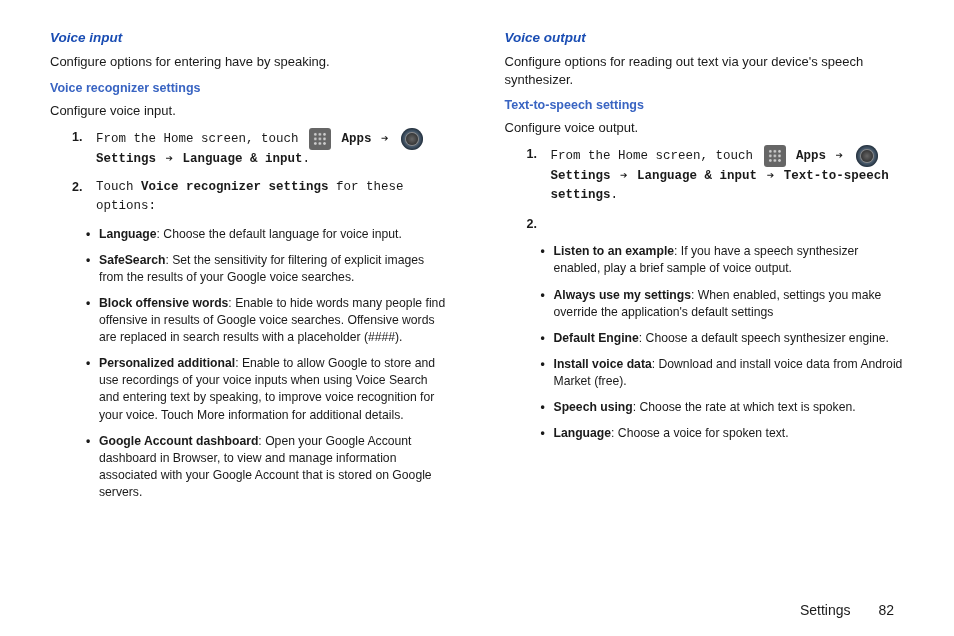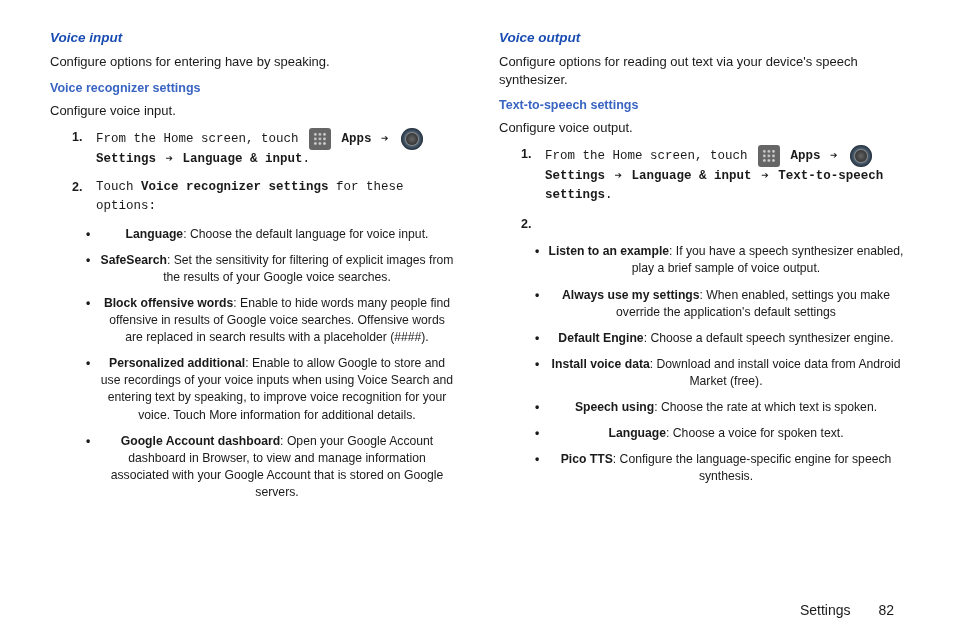--- a/index.html
+++ b/index.html
@@ -7,21 +7,21 @@
       font-family: Arial, Helvetica, sans-serif;
       font-size: 13px;
       color: #1a1a1a;
       background: #fff;
       width: 954px;
       height: 636px;
       position: relative;
     }
     .page {
       display: flex;
-      gap: 44px;
+      gap: 55px;
       padding: 30px 50px 20px 50px;
     }
     .column {
       flex: 1;
       min-width: 0;
     }
     .section-title {
       color: #1a4db3;
       font-weight: bold;
       font-style: italic;
@@ -96,21 +96,20 @@
       background: radial-gradient(circle, #666 0%, #222 100%);
       box-shadow: 0 0 0 1px #888;
     }
     .arrow {
       font-weight: bold;
       margin: 0 2px;
     }
     .bullet-list {
       list-style: none;
       padding-left: 36px;
-      text-align: center;
     }
     .bullet-list li {
       position: relative;
       padding-left: 13px;
       margin-bottom: 9px;
       font-size: 12.2px;
       line-height: 1.4;
     }
     .bullet-list li::before {
       content: "•";
@@ -198,21 +197,20 @@
       <div class="step-num">2.</div>
     </div>
 
     <ul class="bullet-list">
       <li><span class="b">Listen to an example</span><span>: If you have a speech synthesizer enabled, play a brief sample of voice output.</span></li>
       <li><span class="b">Always use my settings</span><span>: When enabled, settings you make override the application's default settings</span></li>
       <li><span class="b">Default Engine</span><span>: Choose a default speech synthesizer engine.</span></li>
       <li><span class="b">Install voice data</span><span>: Download and install voice data from Android Market (free).</span></li>
       <li><span class="b">Speech using</span><span>: Choose the rate at which text is spoken.</span></li>
       <li><span class="b">Language</span><span>: Choose a voice for spoken text.</span></li>
-      <li><span class="b">Pico TTS</span><span>: Configure the language-specific engine for speech synthesis.</span></li>
     </ul>
   </div>
 </div>
 
 <div class="footer">
   <span>Settings</span>
   <span class="pg">82</span>
 </div>
 
 </body></html>

